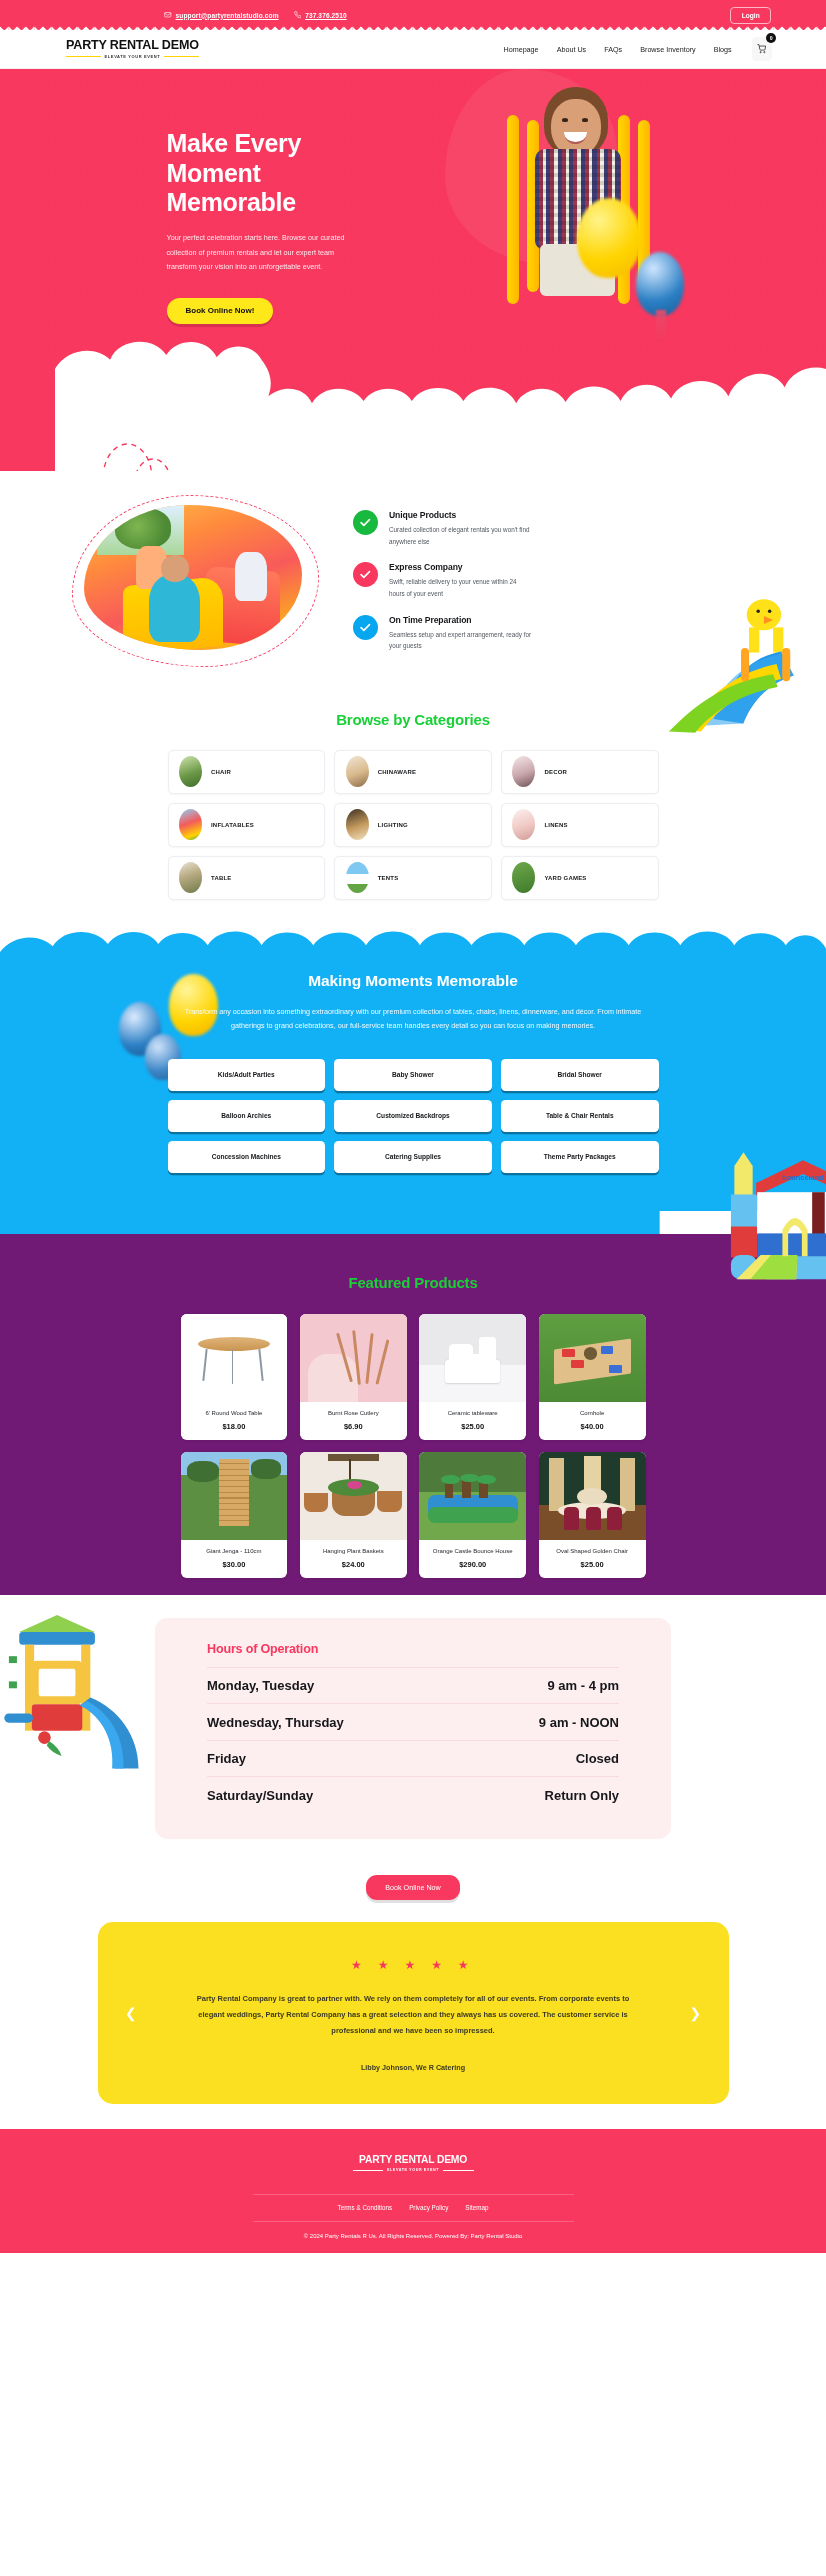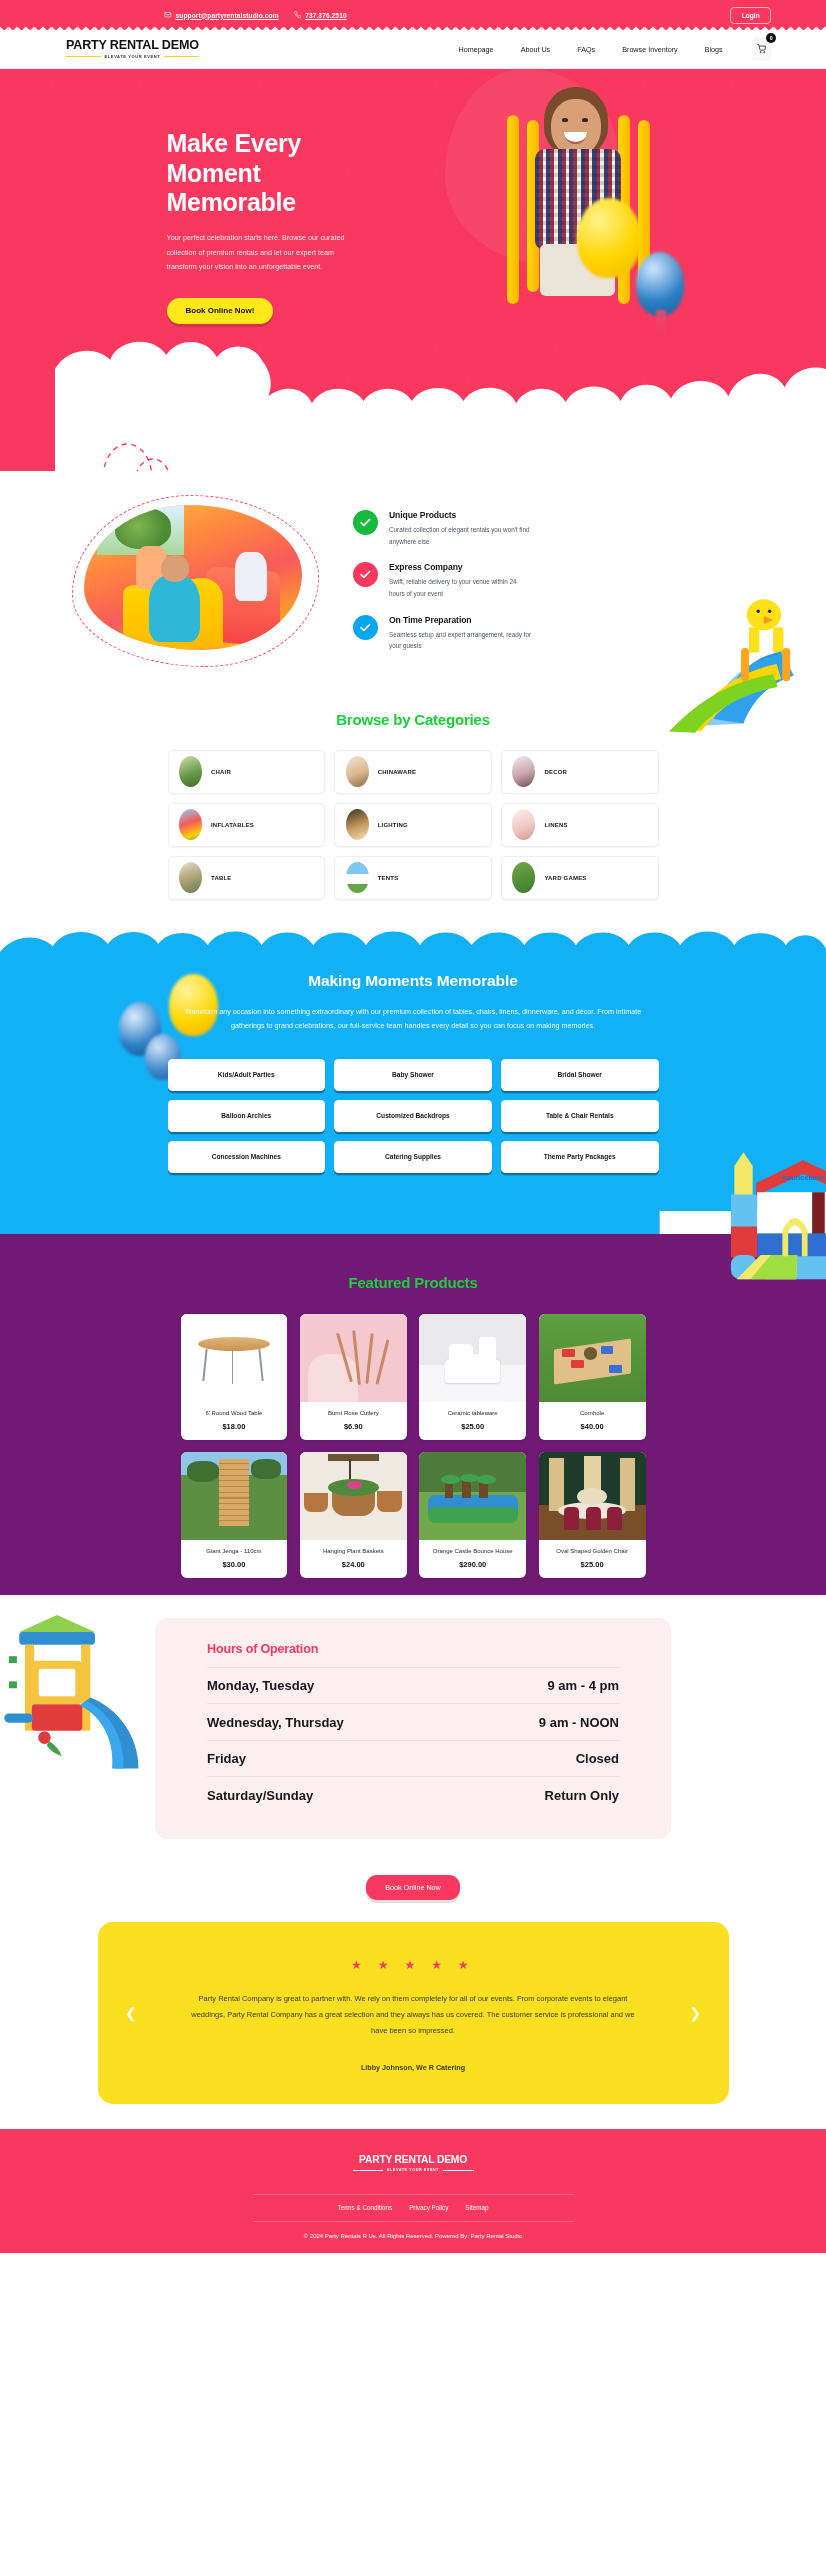--- a/index.html
+++ b/index.html
@@ -62,21 +62,21 @@
     display: flex; align-items: center; justify-content: space-between;
     padding-left: 0px;
   }
   .logo { margin-left: 11.5px; text-align: center; }
   .logo-main { font-size: 12.6px; font-weight: 900; letter-spacing: -0.2px; color: #111; line-height: 1; font-family: "Liberation Sans", sans-serif;}
   .logo-sub {
     display: flex; align-items: center; gap: 3.4px; margin-top: 2.3px;
     font-size: 4px; letter-spacing: 0.6px; color: #333; font-weight: 700;
   }
   .logo-sub .rule { flex: 1; height: 1.1px; background: #ffd200; }
-  .nav { display: flex; align-items: center; gap: 27px; }
+  .nav { display: flex; align-items: center; gap: 18px; }
   .nav a {
     color: #1a1a1a; text-decoration: none; font-size: 7.2px; font-weight: 400;
   }
   .cart-wrap { position: relative; margin-left: 2.3px; }
   .cart-btn {
     width: 19.5px; height: 24px; background: #f7f7f7; border-radius: 4.6px;
     display: flex; align-items: center; justify-content: center; border: none; cursor: pointer;
   }
   .cart-badge {
     position: absolute; top: -4px; right: -4.6px;
@@ -272,21 +272,21 @@
     box-shadow: 0 2.9px 0 rgba(0,0,0,.12); font-family: "Liberation Sans", sans-serif;
   }
 
   
   .testi-sec { background:#fff; padding: 2.3px 0 25px; }
   .testi {
     width: 631px; margin: 0 auto; background: #fbe021; border-radius: 15px;
     padding: 36px 86px 32px; position: relative; text-align: center;
   }
   .stars { color: #f8385e; font-size: 12px; letter-spacing: 6.3px; margin-bottom: 19.5px; }
-  .testi-text { font-size: 7.5px; line-height: 2.1; color: #3c3a22; font-weight: 400; }
+  .testi-text { font-size: 7.5px; line-height: 2.1; color: #3c3a22; font-weight: 700; }
   .testi-author { margin-top: 25px; font-size: 7.2px; font-weight: 900; color: #3c3a22;}
   .testi-arrow {
     position: absolute; top: 50%; transform: translateY(-50%);
     color: #fff; font-size: 13.8px; background: none; border: none; cursor: pointer;
   }
   .testi-arrow.left { left: 27.5px; }
   .testi-arrow.right { right: 27.5px; }
 
   
   .footer { background: #f8385e; padding: 25px 0 13.8px; text-align: center; }

